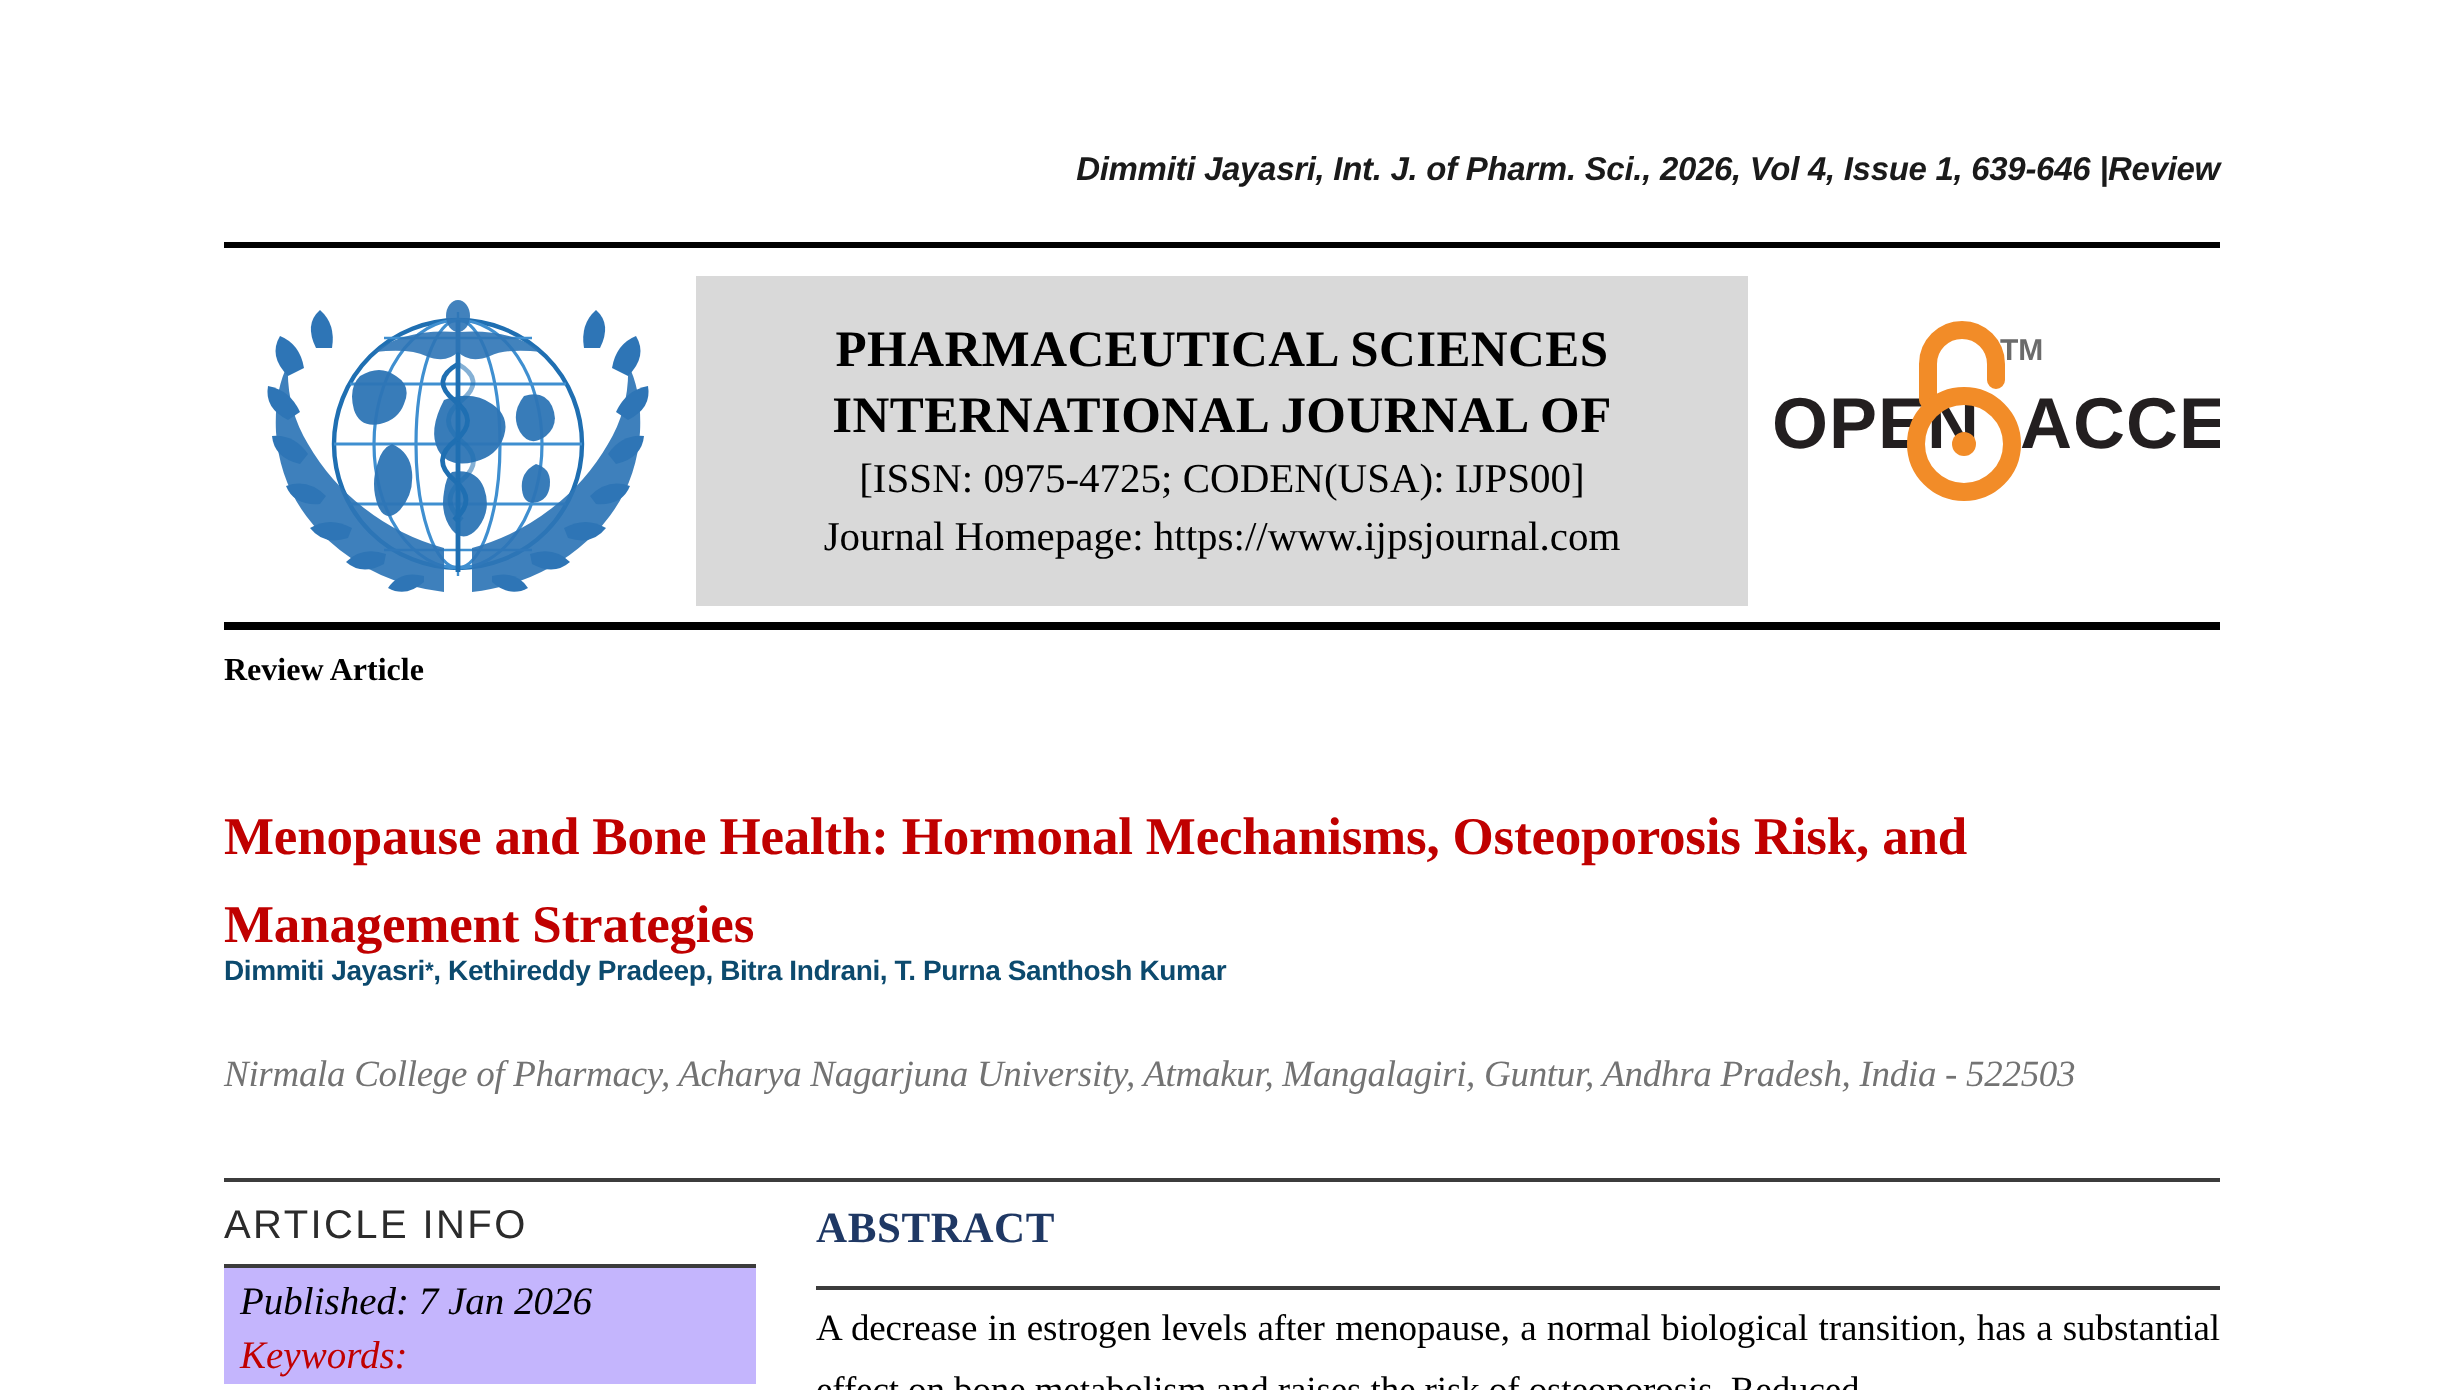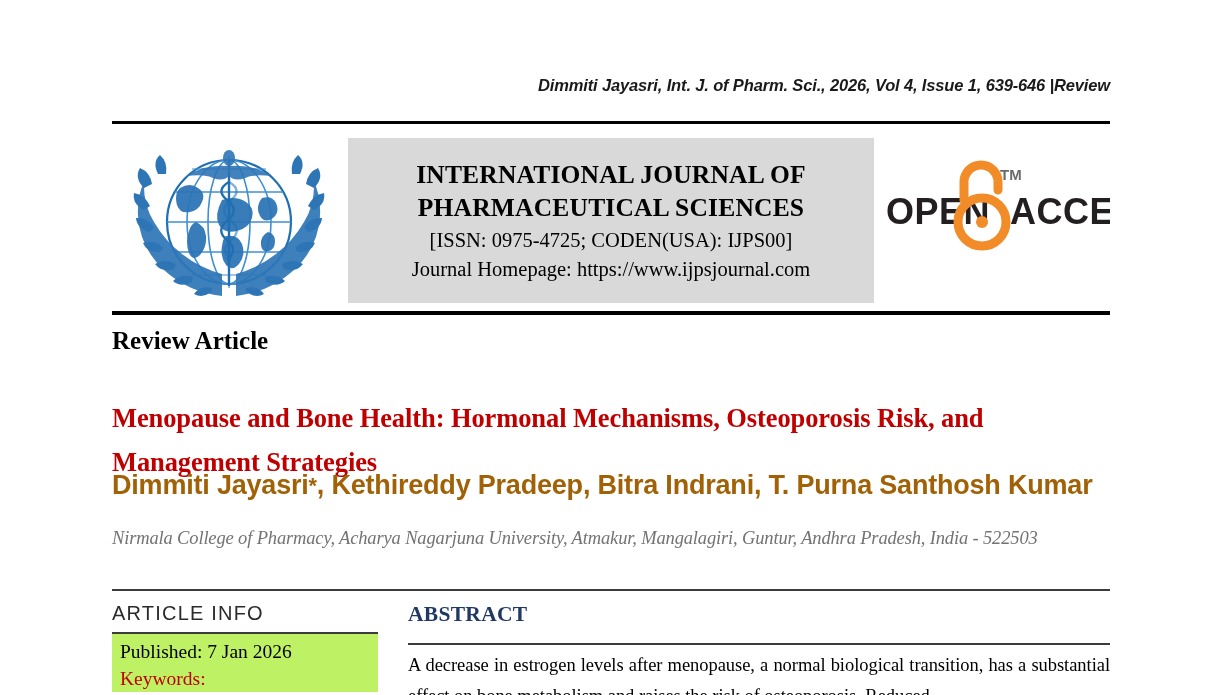--- a/index.html
+++ b/index.html
@@ -120,21 +120,21 @@
   }
   .oa-logo svg { display: block; width: 100%; height: 100%; }
 
   
   .article-type {
     position: absolute;
     left: 112px;
     top: 327px;
     font-family: "Liberation Serif", serif;
     font-weight: bold;
-    font-size: 25px;
+    font-size: 16px;
     color: #000000;
   }
 
   
   .paper-title {
     position: absolute;
     left: 112px;
     top: 378px;
     width: 960px;
     font-family: "Liberation Serif", serif;
@@ -146,23 +146,23 @@
   }
 
   
   .authors {
     position: absolute;
     left: 112px;
     top: 471px;
     width: 990px;
     font-family: "Liberation Sans", sans-serif;
     font-weight: bold;
-    font-size: 27px;
+    font-size: 14px;
     line-height: 28px;
-    color: #a16207;
+    color: #0c4a6e;
     letter-spacing: -0.2px;
   }
   .authors sup { font-size: 0.8em; vertical-align: baseline; position: relative; top: -1px; }
 
   
   .affiliation {
     position: absolute;
     left: 112px;
     top: 524px;
     width: 998px;
@@ -189,25 +189,26 @@
     color: #2b2b2b;
     line-height: 26px;
     padding-bottom: 6px;
   }
   .info-rule {
     width: 266px;
     height: 1.5px;
     background: #3c3c3c;
   }
   .info-body {
-    background: #bef264;
+    background: #c4b5fd;
     width: 266px;
     padding: 4px 0 0 0;
     box-sizing: border-box;
     min-height: 55px;
+    font-style: italic;
   }
   .info-line {
     font-family: "Liberation Serif", serif;
     font-size: 19.5px;
     line-height: 27px;
     color: #000000;
     padding-left: 8px;
   }
   .info-line.kw { color: #C00000; }
 
@@ -313,22 +314,22 @@
         <path d="M180 116 q13 1 17 -9 q-11 -4 -20 5 Z"></path>
         <path d="M166 133 q12 4 19 -5 q-10 -6 -21 0 Z"></path>
         <path d="M148 146 q11 6 19 -1 q-8 -8 -20 -4 Z"></path>
         <path d="M128 155 q9 8 18 3 q-6 -9 -18 -6 Z"></path>
         <path d="M182 38 q6 -12 -2 -19 q-8 7 -6 19 Z"></path>
       </g>
     </svg>
   </div>
 
   <div class="journal-box">
+    <div class="journal-title">PHARMACEUTICAL SCIENCES</div>
     <div class="journal-title">INTERNATIONAL JOURNAL OF</div>
-    <div class="journal-title">PHARMACEUTICAL SCIENCES</div>
     <div class="journal-issn">[ISSN: 0975-4725; CODEN(USA): IJPS00]</div>
     <div class="journal-home">Journal Homepage: https://www.ijpsjournal.com</div>
   </div>
 
   <div class="oa-logo">
     <svg viewBox="0 0 226 100" xmlns="http://www.w3.org/2000/svg">
       <text x="2" y="72" font-family="Liberation Sans, sans-serif" font-size="36" font-weight="bold" fill="#231f20" letter-spacing="0.5">OPEN</text>
 
       <path d="M80 48 V30 a17 17 0 0 1 34 0 v8" fill="none" stroke="#F28C28" stroke-width="9" stroke-linecap="round"></path>
 

